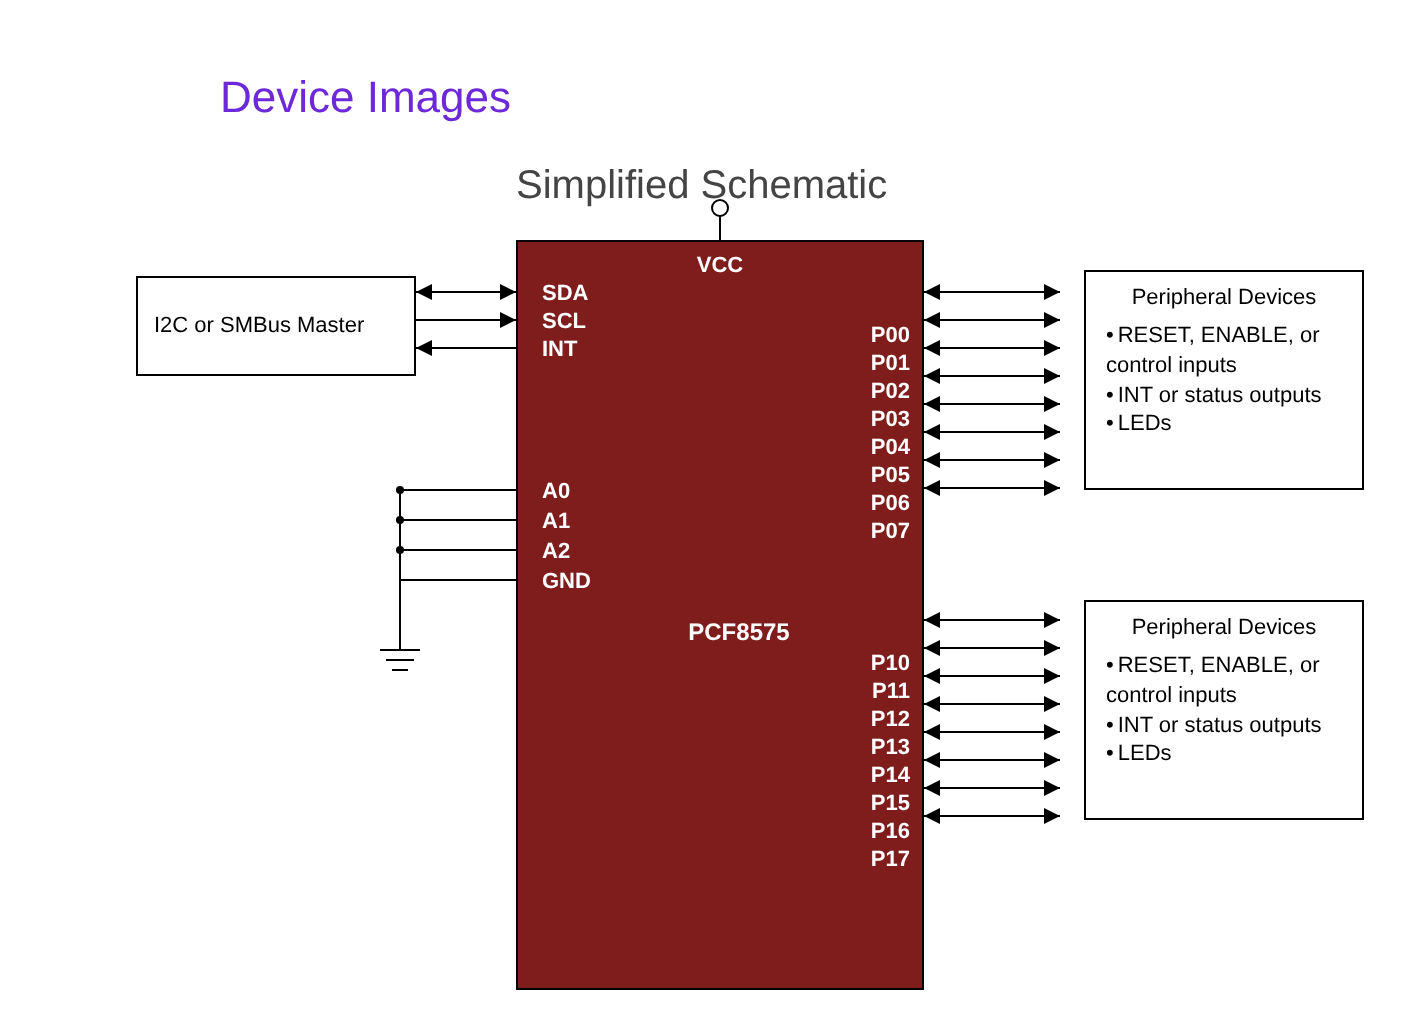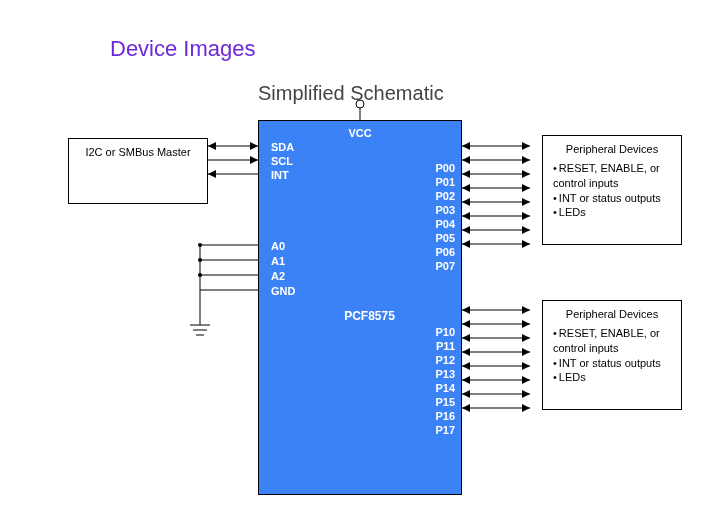--- a/index.html
+++ b/index.html
@@ -34,21 +34,21 @@
     left: 0;
     width: 710px;
     height: 420px;
   }
   .chip {
     position: absolute;
     left: 258px;
     top: 30px;
     width: 204px;
     height: 375px;
-    background: #3b82f6;
+    background: #7f1d1d;
     border: 1px solid #000;
   }
   .chip-label-center {
     position: absolute;
     top: 188px;
     left: 0;
     width: 100%;
     text-align: center;
     color: #fff;
     font-weight: bold;
@@ -80,25 +80,25 @@
     border: 1px solid #000;
     background: #fff;
     font-size: 11px;
     padding: 6px 8px;
     color: #000;
   }
   .master-box {
     left: 68px;
     top: 48px;
     width: 140px;
-    height: 66px;
+    height: 50px;
     text-align: left;
     line-height: 1.3;
     display: flex;
-    flex-direction: row;
+    flex-direction: column;
     justify-content: center;
   }
   .periph-box {
     left: 530px;
     width: 140px;
     line-height: 1.35;
     margin-left: 12px;
   }
   .periph-box .hdr {
     text-align: center;

